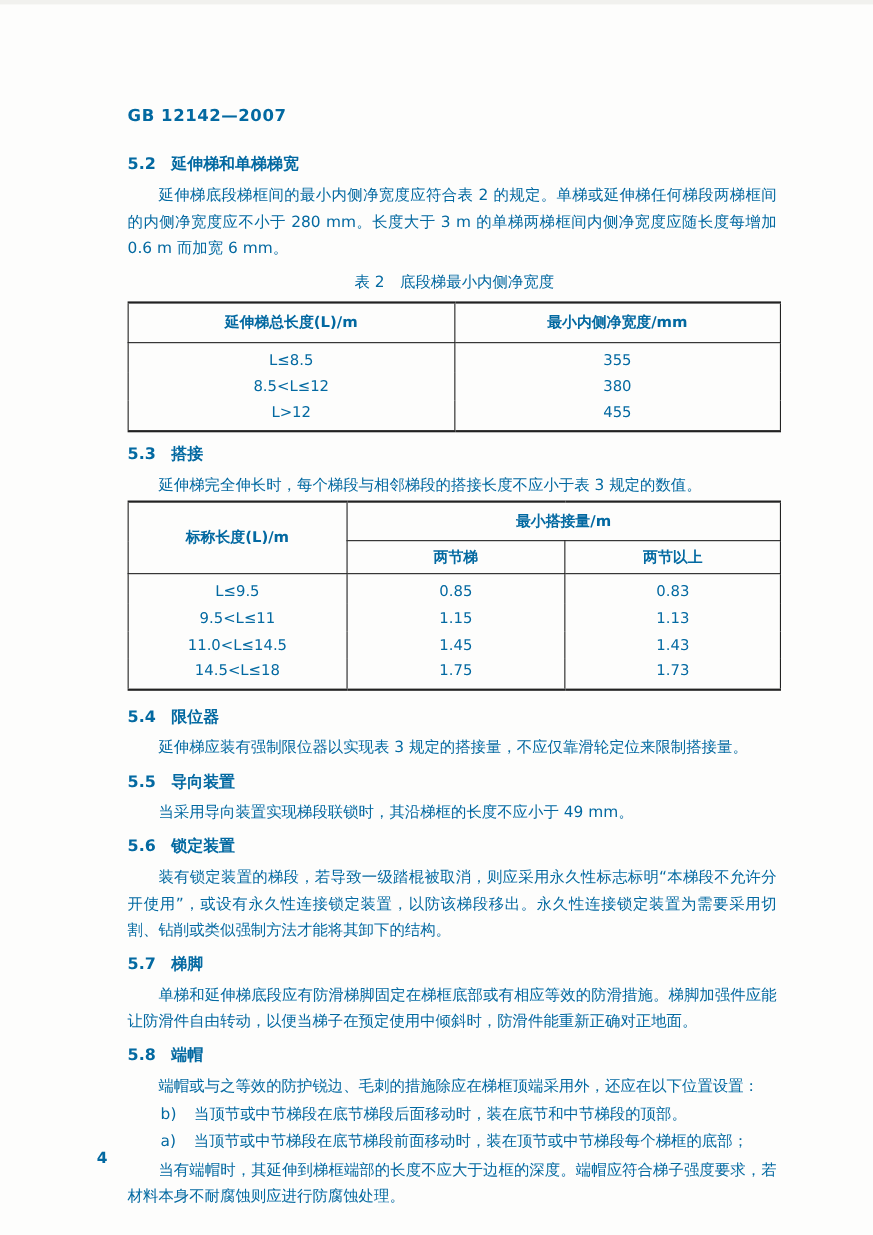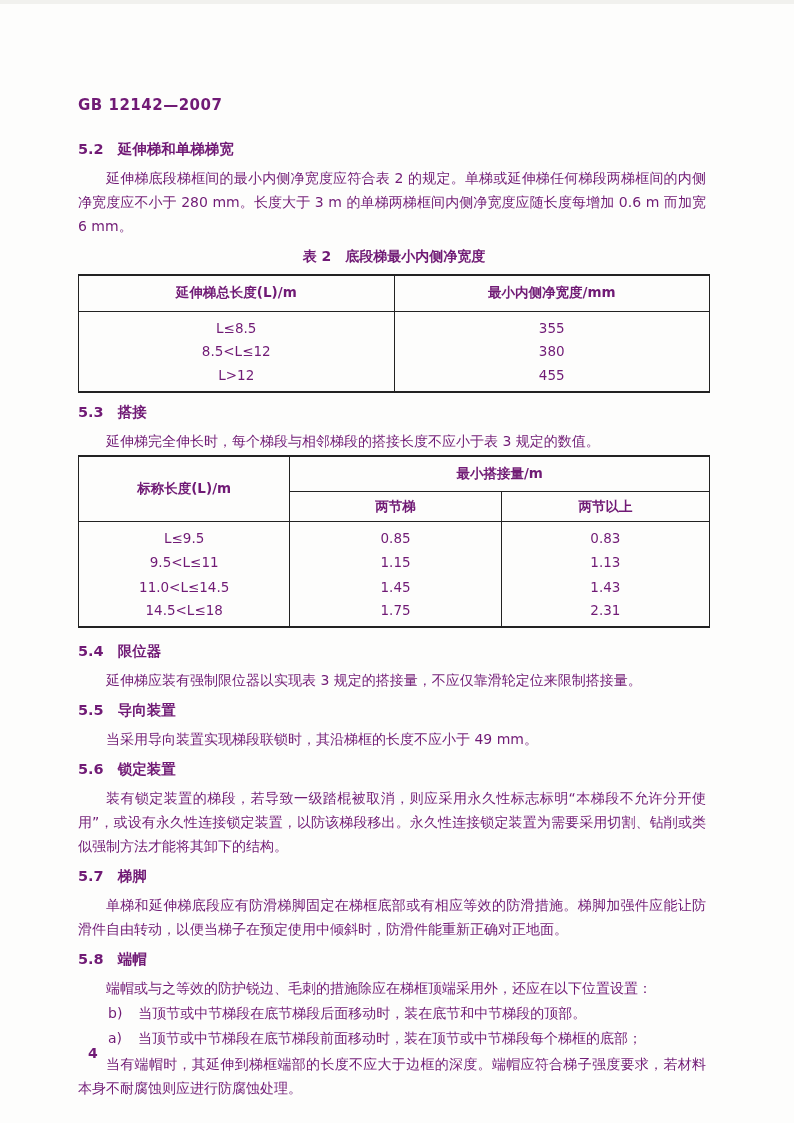--- a/index.html
+++ b/index.html
@@ -1,23 +1,23 @@
 <!DOCTYPE html>
 <html><head>
 <meta charset="utf-8">
 <style>
   * { box-sizing: border-box; }
   html, body { margin: 0; padding: 0; background: #ffffff; }
   .page {
     width: 794px; height: 1123px;
     background: #fdfdfc;
-    color: #701a75;
+    color: #0369a1;
     font-family: "DejaVu Sans", sans-serif;
     position: relative;
-    padding: 96px 84px 0 78px;
+    padding: 96px 84px 0 116px;
     overflow: hidden;
   }
   .doc-header {
     font-size: 15px; font-weight: bold; letter-spacing: 0.5px;
     margin-bottom: 26px;
   }
   .sec-heading {
     font-size: 14.5px; font-weight: bold;
     margin: 9px 0 7px 0;
   }
@@ -25,21 +25,21 @@
   p.body-para {
     font-size: 14px; line-height: 24px; margin: 0 4px 2px 0;
     text-indent: 2em; text-align: justify;
   }
   .list-item {
     font-size: 14px; line-height: 23px; margin: 0 0 2px 0;
     padding-left: 30px; text-align: justify;
   }
   .list-item .marker { margin-right: 16px; }
   .tbl-title {
-    font-size: 14px; font-weight: bold; text-align: center;
+    font-size: 14px; font-weight: normal; text-align: center;
     margin: 10px 0 8px 0;
   }
   .tbl-title .tbl-label { margin-right: 14px; }
   table.std {
     width: 100%; border-collapse: collapse;
     font-size: 13.5px;
     margin-bottom: 10px;
   }
   table.std td {
     border-left: 1.5px solid #222; border-right: 1.5px solid #222;
@@ -132,21 +132,21 @@
       <td>1.13</td>
     </tr>
     <tr class="data-row">
       <td>11.0&lt;L≤14.5</td>
       <td>1.45</td>
       <td>1.43</td>
     </tr>
     <tr class="data-row last">
       <td>14.5&lt;L≤18</td>
       <td>1.75</td>
-      <td>2.31</td>
+      <td>1.73</td>
     </tr>
   </tbody>
     </table>
 
   <div class="sec-heading" style="margin-top:14px">
     <span class="sec-num">5.4</span><span>限位器</span>
   </div>
   <p class="body-para gap-after-heading">延伸梯应装有强制限位器以实现表 3 规定的搭接量，不应仅靠滑轮定位来限制搭接量。</p>
 
   <div class="sec-heading">

